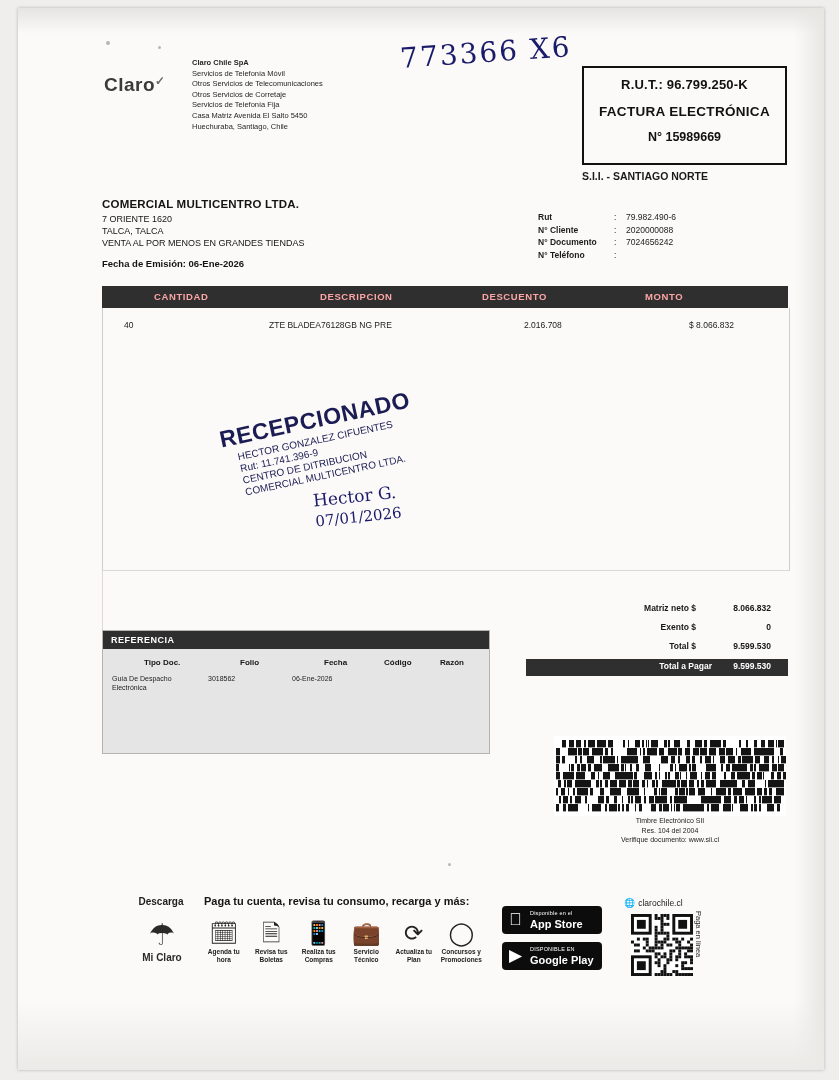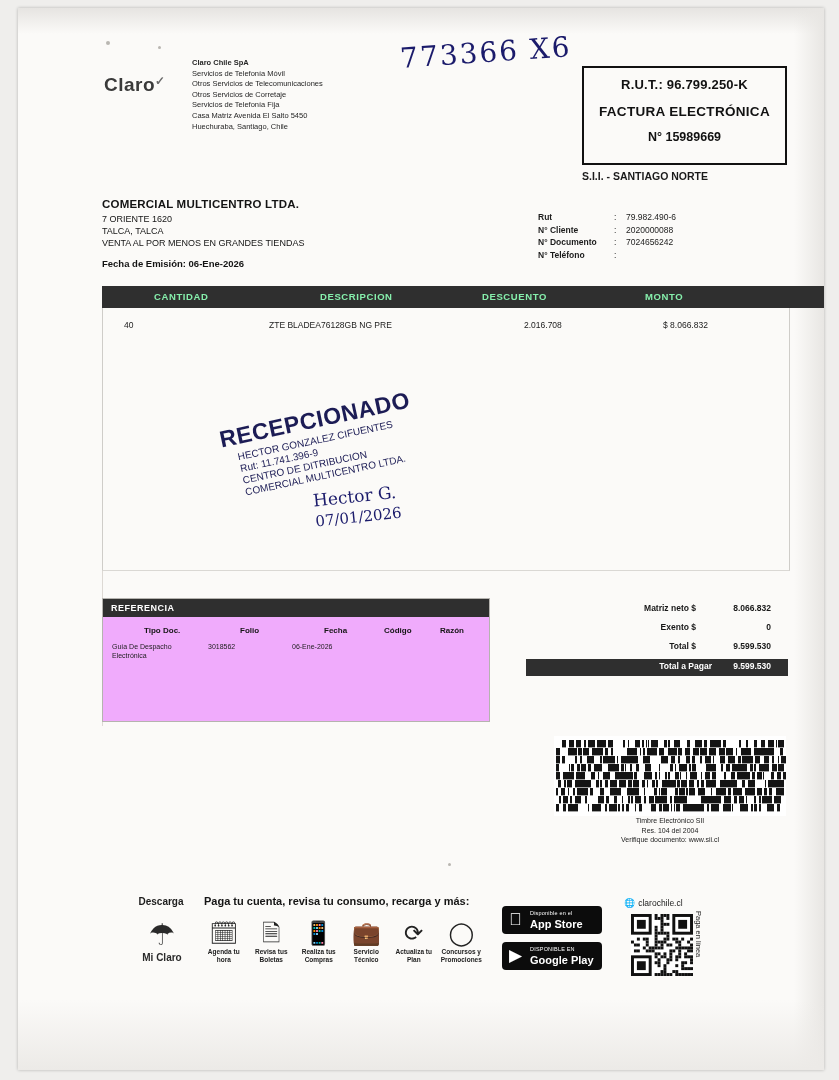--- a/index.html
+++ b/index.html
@@ -149,22 +149,21 @@
   .meta td.v { }
 
   
   .items-head {
     position: absolute;
     left: 84px;
     top: 278px;
     width: 686px;
     height: 22px;
     background: #2f2f2f;
-    color: #86efac;
-    padding-left: 36px;
+    color: #fca5a5;
   }
   .items-head .cell {
     position: absolute;
     top: 5px;
     font-size: 9.5px;
     font-weight: bold;
     letter-spacing: .6px;
   }
   .ih-cant { left: 52px; }
   .ih-desc { left: 218px; }
@@ -179,21 +178,21 @@
     height: 262px;
     border-left: 1px solid #cfcdc9;
     border-right: 1px solid #cfcdc9;
     border-bottom: 1px solid #dad8d4;
   }
   .row1 { position: absolute; top: 12px; left: 0; width: 100%; height: 14px; }
   .row1 span { position: absolute; font-size: 8.5px; color: #1b1b1b; }
   .r-qty { left: 21px; }
   .r-desc { left: 166px; }
   .r-desc2 { left: 421px; }
-  .r-mon { left: 560px; }
+  .r-mon { left: 586px; }
 
   
   .stamp {
     position: absolute;
     left: 205px;
     top: 398px;
     transform: rotate(-12deg);
     color: #1c1c55;
   }
   .stamp .st-1 {
@@ -215,25 +214,25 @@
     font-family: "DejaVu Serif", serif;
     font-size: 17px;
     color: #1b1b6b;
   }
   .sign .d { font-size: 15px; display: block; margin-top: 2px; }
 
   
   .refbox {
     position: absolute;
     left: 84px;
-    top: 590px;
+    top: 622px;
     width: 386px;
     height: 122px;
     border: 1px solid #b5b3af;
-    background: #f0abfc;
+    background: #e5e5e5;
   }
   .refbox .rb-head {
     height: 18px;
     background: #2f2f2f;
     color: #fff;
     font-size: 9px;
     font-weight: bold;
     letter-spacing: .5px;
     padding: 4px 0 0 8px;
     box-sizing: border-box;

